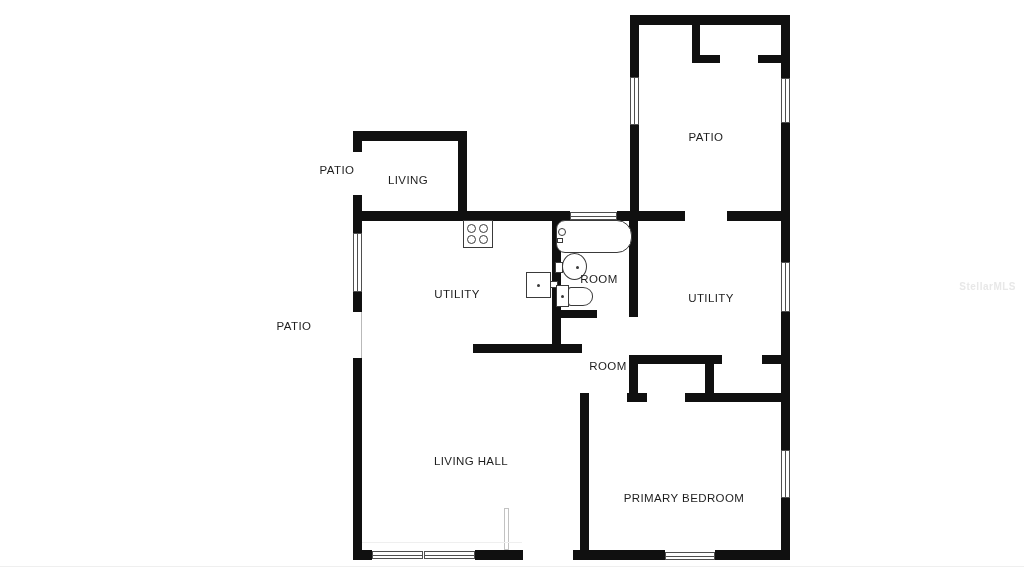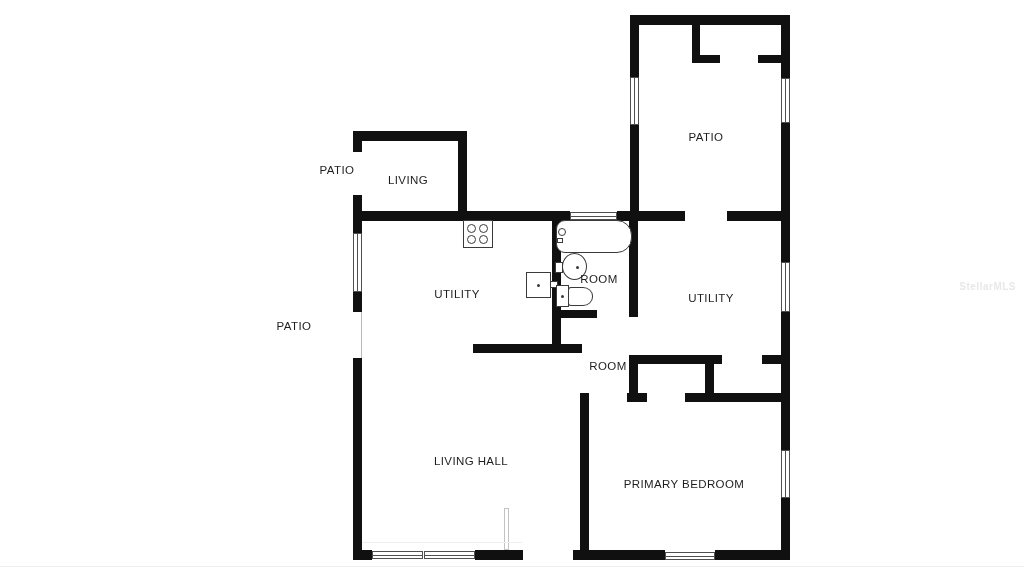--- a/index.html
+++ b/index.html
@@ -110,17 +110,17 @@
 
   <span class="lbl" style="left:706px;top:137px">PATIO</span>
   <span class="lbl" style="left:408px;top:180px">LIVING</span>
   <span class="lbl" style="left:337px;top:170px">PATIO</span>
   <span class="lbl" style="left:457px;top:294px">UTILITY</span>
   <span class="lbl" style="left:599px;top:279px">ROOM</span>
   <span class="lbl" style="left:711px;top:298px">UTILITY</span>
   <span class="lbl" style="left:294px;top:326px">PATIO</span>
   <span class="lbl" style="left:608px;top:366px">ROOM</span>
   <span class="lbl" style="left:471px;top:461px">LIVING HALL</span>
-  <span class="lbl" style="left:684px;top:484px">PRIMARY BEDROOM</span>
+  <span class="lbl" style="left:684px;top:498px">PRIMARY BEDROOM</span>
 
   <span class="watermark" style="right:8px;top:281px">StellarMLS</span>
 
 </div>
 
 </body></html>

